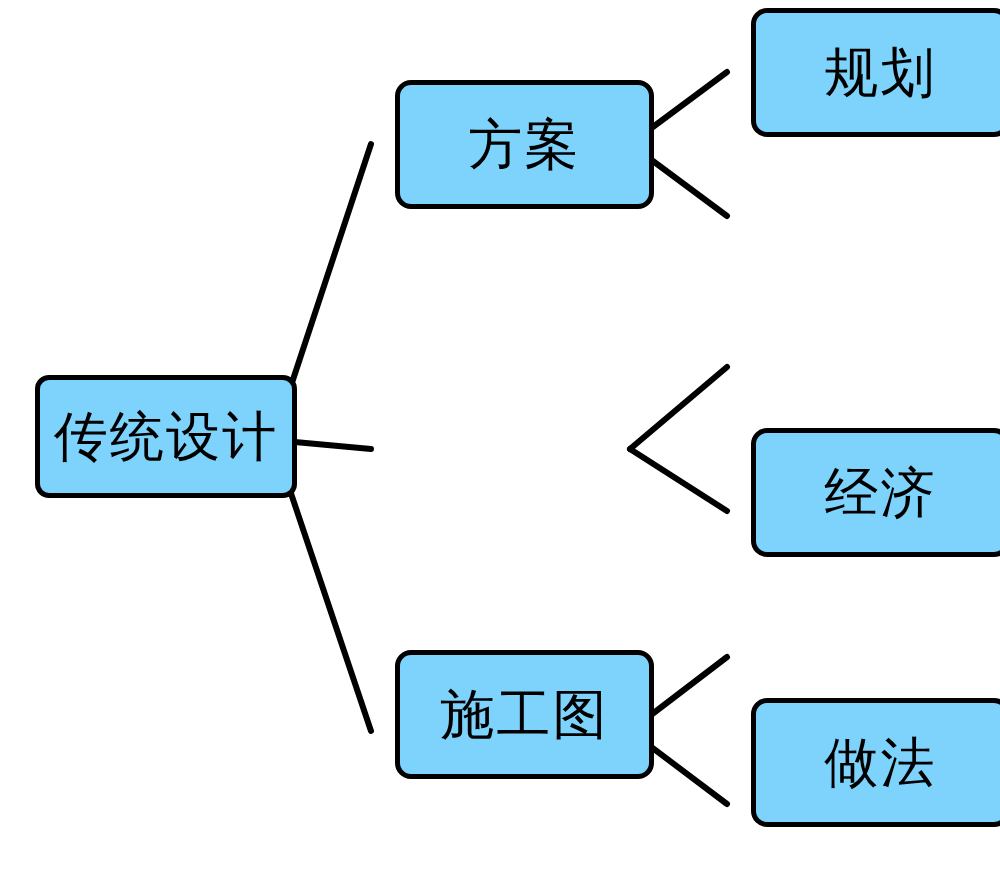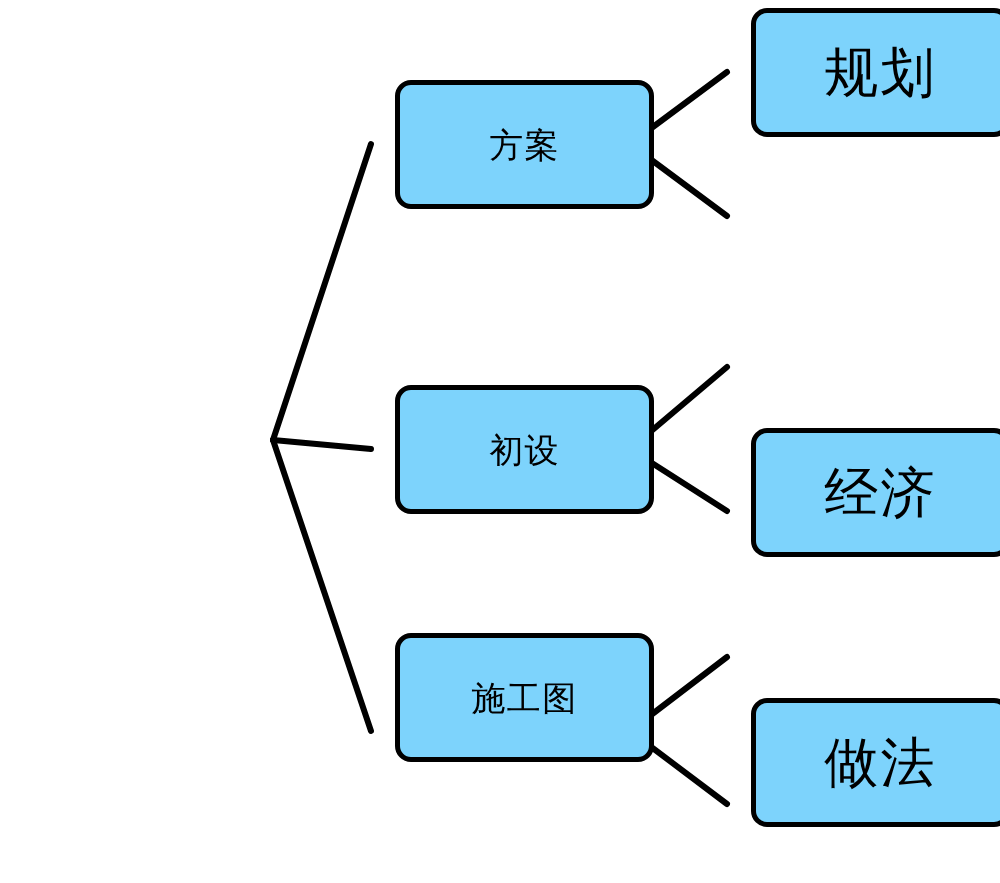--- a/index.html
+++ b/index.html
@@ -55,24 +55,24 @@
     height: 123px;
     border-radius: 14px;
   }
   #node-root .node-label { font-size: 54px; }
   
   .branch-node {
     left: 371px;
     width: 259px;
     height: 129px;
   }
-  .branch-node .node-label { font-size: 34px; }
+  .branch-node .node-label { font-size: 54px; }
   #node-branch-0 { top: 80px; }
   #node-branch-1 { top: 385px; }
-  #node-branch-2 { top: 633px; }
+  #node-branch-2 { top: 650px; }
   
   .leaf-node {
     left: 727px;
     width: 259px;
     height: 129px;
   }
   .leaf-node .node-label { font-size: 54px; }
   #node-leaf-0 { top: 8px; }
   #node-leaf-1 { top: 151px; }
   #node-leaf-2 { top: 302px; }
@@ -96,26 +96,26 @@
       <line x1="630" y1="144" x2="727" y2="216"></line>
 
       <line x1="630" y1="449" x2="727" y2="367"></line>
       <line x1="630" y1="449" x2="727" y2="511"></line>
 
       <line x1="630" y1="731" x2="727" y2="657"></line>
       <line x1="630" y1="731" x2="727" y2="804"></line>
     </g>
   </svg>
 
+  <div class="node" id="node-root">
+    <span class="node-label">传统设计</span>
+  </div>
 
   <div class="node branch-node" id="node-branch-0">
     <span class="node-label">方案</span>
-  </div>
-  <div class="node branch-node" id="node-branch-1">
-    <span class="node-label">初设</span>
   </div>
   <div class="node branch-node" id="node-branch-2">
     <span class="node-label">施工图</span>
   </div>
 
   <div class="node leaf-node" id="node-leaf-0">
     <span class="node-label">规划</span>
   </div>
   <div class="node leaf-node" id="node-leaf-3">
     <span class="node-label">经济</span>

